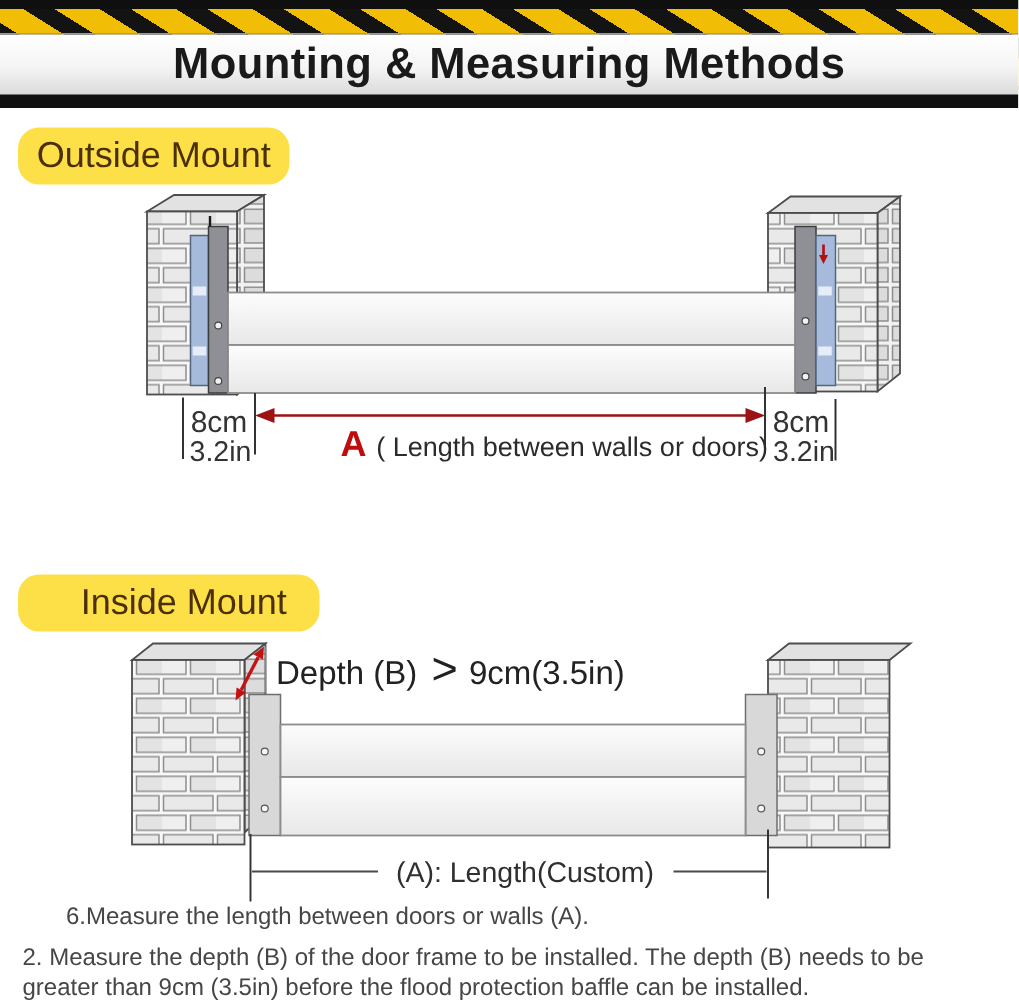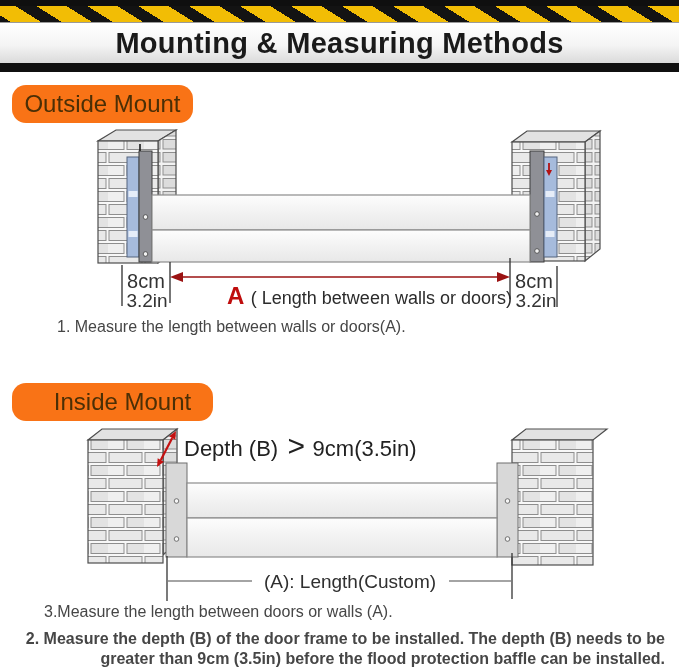--- a/index.html
+++ b/index.html
@@ -9,36 +9,36 @@
   .banner{position:absolute;left:0;top:0;width:679px;height:73px;}
   .hazard{position:absolute;left:0;top:0;width:679px;height:60px;
           background:repeating-linear-gradient(32deg,#131313 0 11px,#f2bd05 11px 27px);}
   .top-edge{position:absolute;left:0;top:0;width:679px;height:6px;background:#0f0f0f;}
   .title-bar{position:absolute;left:0;top:22px;width:679px;height:41px;
              background:linear-gradient(180deg,#ffffff 0%,#f4f4f4 55%,#d9d9d9 100%);
              border-top:1px solid #9a9a9a;display:flex;align-items:center;justify-content:center;}
   .title-bar h1{margin:0;font-size:29px;font-weight:700;color:#1a1a1a;letter-spacing:.3px;}
   .banner-strip{position:absolute;left:0;top:63px;width:679px;height:9px;background:#101010;}
   
-  .section-label{position:absolute;left:12px;width:181px;height:38px;background:#f97316;
+  .section-label{position:absolute;left:12px;width:181px;height:38px;background:#fde047;
                  border-radius:14px;display:flex;align-items:center;justify-content:center;
                  font-size:24px;color:#4b2f06;font-weight:400;}
   .outside-label{top:85px;}
   .inside-label{top:383px;padding-left:20px;}
   
   .diagram{position:absolute;left:0;display:block;}
   .outside-diagram{top:125px;width:679px;height:240px;}
   .inside-diagram{top:425px;width:679px;height:185px;}
   svg text{font-family:"Liberation Sans","DejaVu Sans",sans-serif;}
   
   .step{position:absolute;margin:0;font-size:16px;color:#464646;}
   .os1{left:57px;top:318px;}
   .os2{left:57px;top:345px;}
   .is1{left:44px;top:603px;}
-  .is2{left:15px;top:629px;width:650px;text-align:right;line-height:20px;font-weight:bold;}
+  .is2{left:15px;top:629px;width:650px;text-align:left;line-height:20px;}
 </style>
 </head>
 <body>
 
 <div class="page">
 
   <header class="banner">
     <div class="hazard"></div>
     <div class="top-edge"></div>
     <div class="title-bar">
@@ -120,21 +120,20 @@
       <text x="147" y="182" text-anchor="middle" font-size="19" fill="#333">3.2in</text>
       <text x="534" y="163" text-anchor="middle" font-size="20" fill="#333">8cm</text>
       <text x="536" y="182" text-anchor="middle" font-size="19" fill="#333">3.2in</text>
       <text x="227" y="179">
         <tspan font-size="24" font-weight="bold" fill="#bf0d0d">A</tspan>
         <tspan dx="2" font-size="18" fill="#2b2b2b">( Length between walls or doors)</tspan>
       </text>
     </g>
   </svg>
 
-  <p class="step os1">1. Measure the length between walls or doors(A).</p>
 
   <div class="section-label inside-label">
     <span>Inside Mount</span>
   </div>
 
   <svg class="diagram inside-diagram" viewBox="0 0 679 185" xmlns="http://www.w3.org/2000/svg">
     <defs>
       <pattern id="bricks2" width="36" height="26" patternUnits="userSpaceOnUse">
         <rect width="36" height="26" fill="#f8f8f8"></rect>
         <rect x="1" y="1.5" width="33" height="10" fill="#e9e9e9" stroke="#8e8e8e"></rect>
@@ -192,16 +191,16 @@
 
     <g>
       <line x1="167" y1="131" x2="167" y2="176" stroke="#333" stroke-width="1.3"></line>
       <line x1="512" y1="128" x2="512" y2="174" stroke="#333" stroke-width="1.3"></line>
       <line x1="168" y1="156" x2="252" y2="156" stroke="#4a4a4a" stroke-width="1.2"></line>
       <line x1="449" y1="156" x2="511" y2="156" stroke="#4a4a4a" stroke-width="1.2"></line>
       <text x="350" y="163" text-anchor="middle" font-size="19" fill="#2f2f2f">(A): Length(Custom)</text>
     </g>
   </svg>
 
-  <p class="step is1">3.Measure the length between doors or walls (A).</p>
+  <p class="step is1">6.Measure the length between doors or walls (A).</p>
   <p class="step is2">2. Measure the depth (B) of the door frame to be installed. The depth (B) needs to be greater than 9cm (3.5in) before the flood protection baffle can be installed.</p>
 
 </div>
 
 </body></html>

